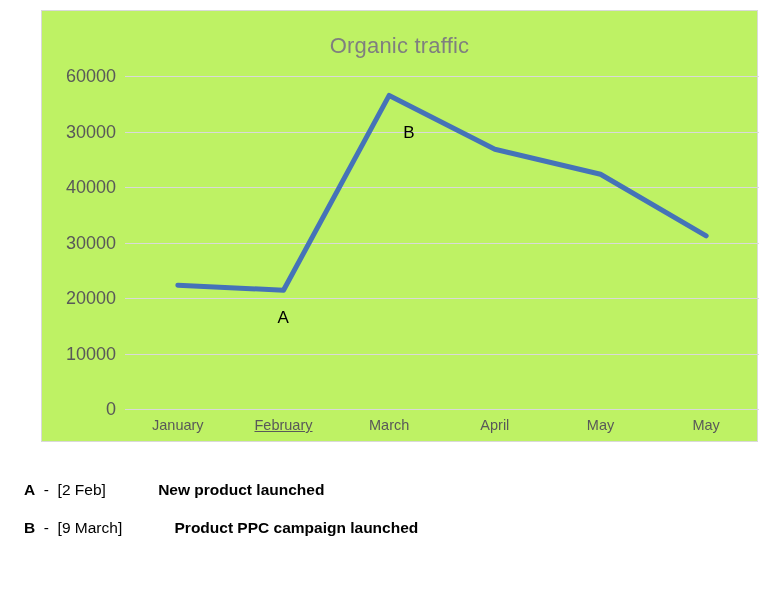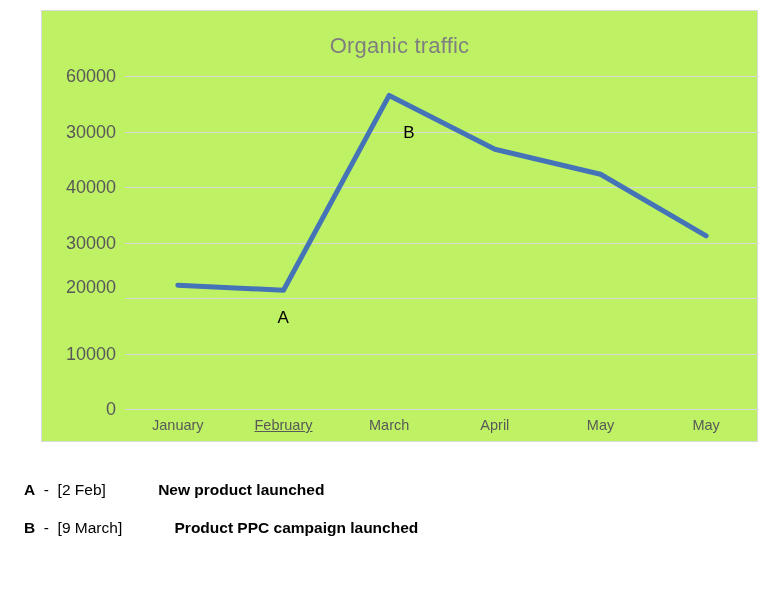--- a/index.html
+++ b/index.html
@@ -141,21 +141,21 @@
 </head>
 <body>
 
 <div id="chart-frame">
 
   <div id="chart-title">Organic traffic</div>
 
   <div id="y-axis-labels">
       <div class="ytick-label" style="top: 333px;">0</div>
       <div class="ytick-label" style="top: 277.5px;">10000</div>
-      <div class="ytick-label" style="top: 211px;">20000</div>
+      <div class="ytick-label" style="top: 222px;">20000</div>
       <div class="ytick-label" style="top: 166.5px;">30000</div>
       <div class="ytick-label" style="top: 111px;">40000</div>
       <div class="ytick-label" style="top: 55.5px;">30000</div>
       <div class="ytick-label" style="top: 0px;">60000</div>
     </div>
 
   <div id="plot-area">
       <div class="gridline" style="top: 0px; background: rgb(217, 217, 217);"></div>
       <div class="gridline" style="top: 55.5px; background: rgb(217, 217, 217);"></div>
       <div class="gridline" style="top: 111px; background: rgb(217, 217, 217);"></div>

